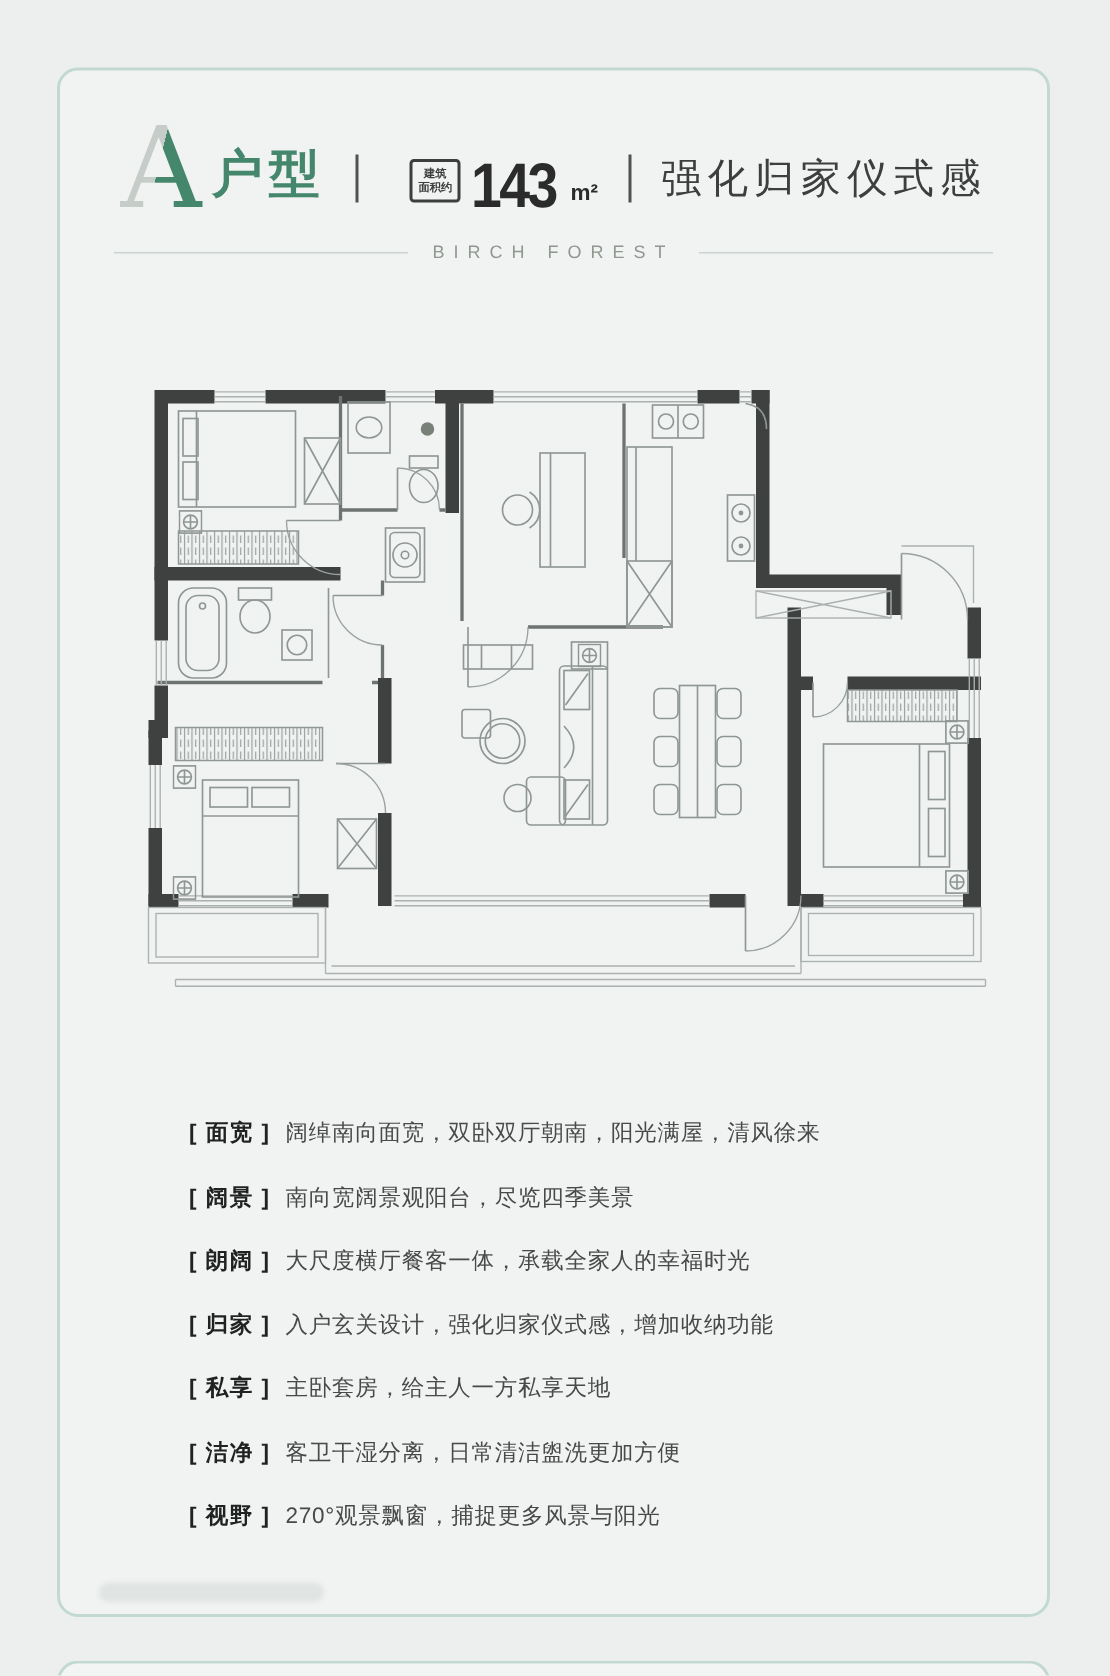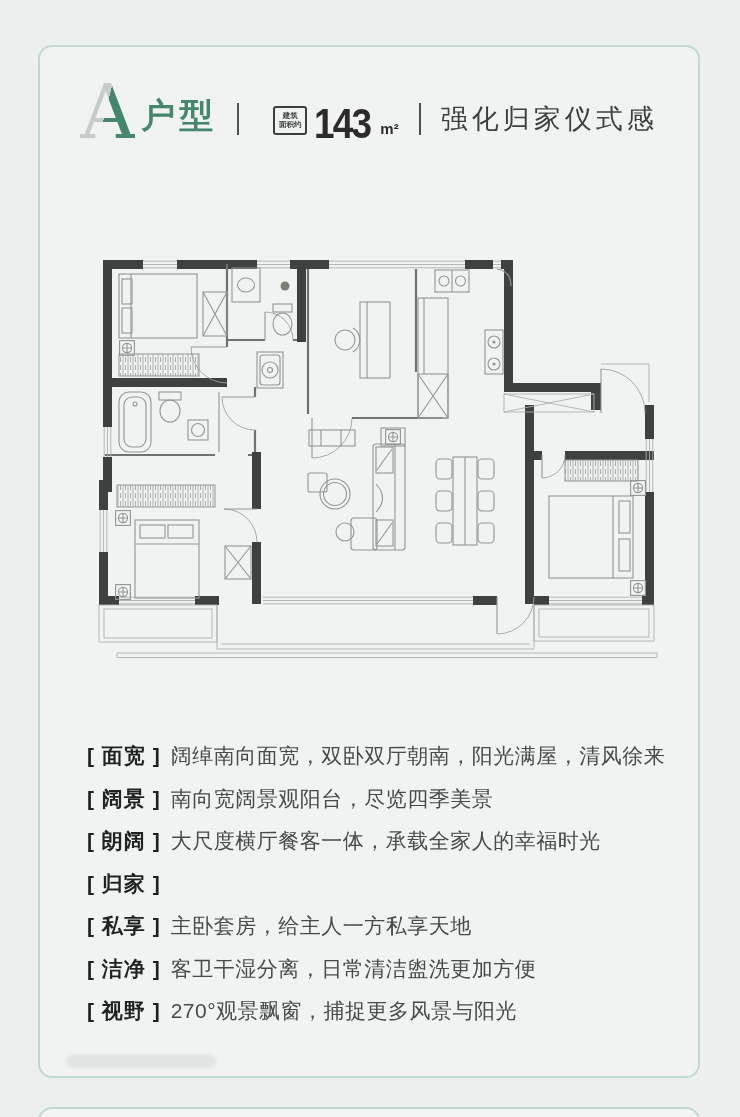--- a/index.html
+++ b/index.html
@@ -57,21 +57,21 @@
   .w{fill:var(--wall);}
   .t{stroke:#6d7370;stroke-width:2.2;fill:none;}
   .f{stroke:#8f9794;stroke-width:1.1;fill:none;}
   .g{stroke:#aab1ae;stroke-width:0.9;fill:none;}
   .a{stroke:#9aa29e;stroke-width:0.9;fill:none;}
   
   .features{
     position:absolute;left:47px;top:697px;
     display:flex;flex-direction:column;gap:19.5px;
   }
-  .feature{font-size:21px;line-height:23px;color:#474a48;display:flex;align-items:baseline;letter-spacing:.5px;}
+  .feature{font-size:15px;line-height:23px;color:#474a48;display:flex;align-items:baseline;letter-spacing:.5px;margin-left:39px;}
   .feature .label{font-weight:700;color:#1f2220;letter-spacing:1px;margin-right:10px;white-space:nowrap;}
   
   .watermark{
     position:absolute;left:26px;top:1008px;width:150px;height:13px;
     background:rgba(110,120,115,.12);border-radius:7px;filter:blur(1.5px);
   }
   .next-card{
     position:absolute;left:38px;top:1107px;width:662px;height:14px;
     border:2px solid var(--frame);border-bottom:none;
     border-radius:14px 14px 0 0;background:#f3f5f4;box-sizing:border-box;
@@ -91,20 +91,25 @@
         <span>建筑</span>
         <span>面积约</span>
       </span>
       <span class="area-value">143</span>
       <span class="area-unit">m²</span>
     </span>
     <span class="vbar"></span>
     <span class="layout-label">强化归家仪式感</span>
   </div>
 
+  <div class="tagline-row">
+    <span class="tag-line"></span>
+    <span class="tagline">BIRCH FOREST</span>
+    <span class="tag-line"></span>
+  </div>
 
   <div class="plan">
   <svg viewBox="0 0 575 415" xmlns="http://www.w3.org/2000/svg">
     <defs>
       <pattern id="hat" width="5" height="8" patternUnits="userSpaceOnUse">
         <path d="M1,0 L1,8 M3.5,1 L3.5,6" stroke="#98a09c" stroke-width="0.8"></path>
       </pattern>
       <symbol id="nt" width="16" height="16">
         <rect x="0.6" y="0.6" width="14.8" height="14.8" class="f"></rect>
         <circle cx="8" cy="8" r="4.6" class="f"></circle>
@@ -314,20 +319,21 @@
       <div class="feature">
         <span class="label">[ 阔景 ]</span>
         <span class="desc">南向宽阔景观阳台，尽览四季美景</span>
       </div>
       <div class="feature">
         <span class="label">[ 朗阔 ]</span>
         <span class="desc">大尺度横厅餐客一体，承载全家人的幸福时光</span>
       </div>
       <div class="feature">
         <span class="label">[ 归家 ]</span>
+        <span class="desc">入户玄关设计，强化归家仪式感，增加收纳功能</span>
       </div>
       <div class="feature">
         <span class="label">[ 私享 ]</span>
         <span class="desc">主卧套房，给主人一方私享天地</span>
       </div>
       <div class="feature">
         <span class="label">[ 洁净 ]</span>
         <span class="desc">客卫干湿分离，日常清洁盥洗更加方便</span>
       </div>
       <div class="feature">

